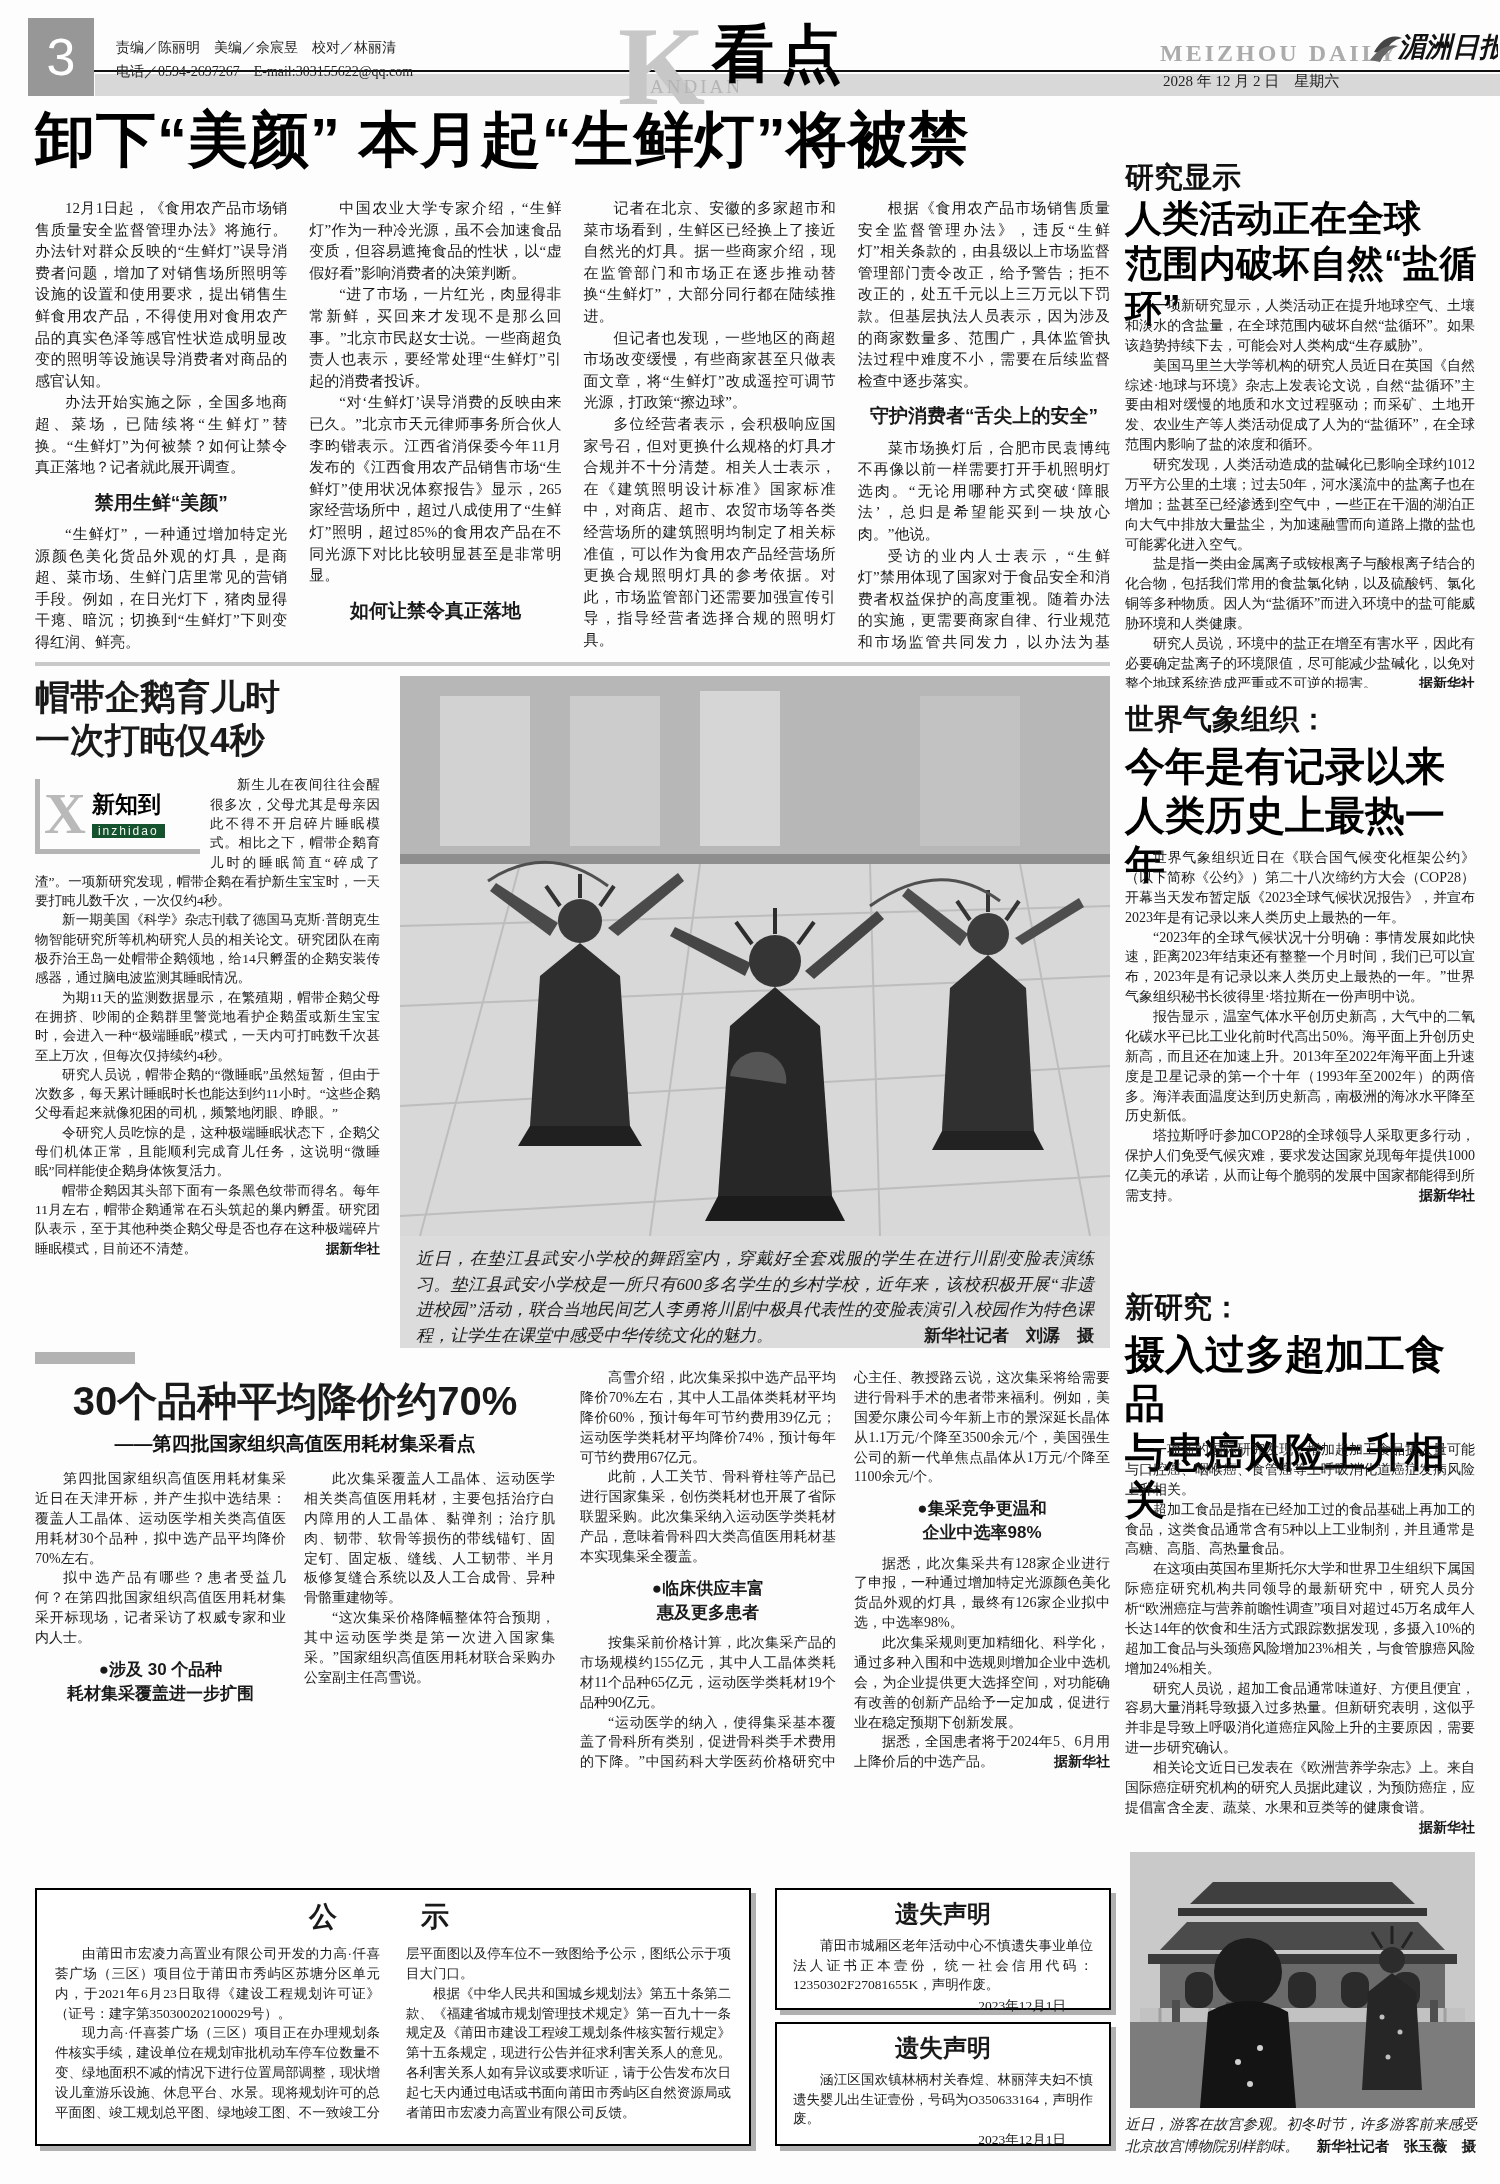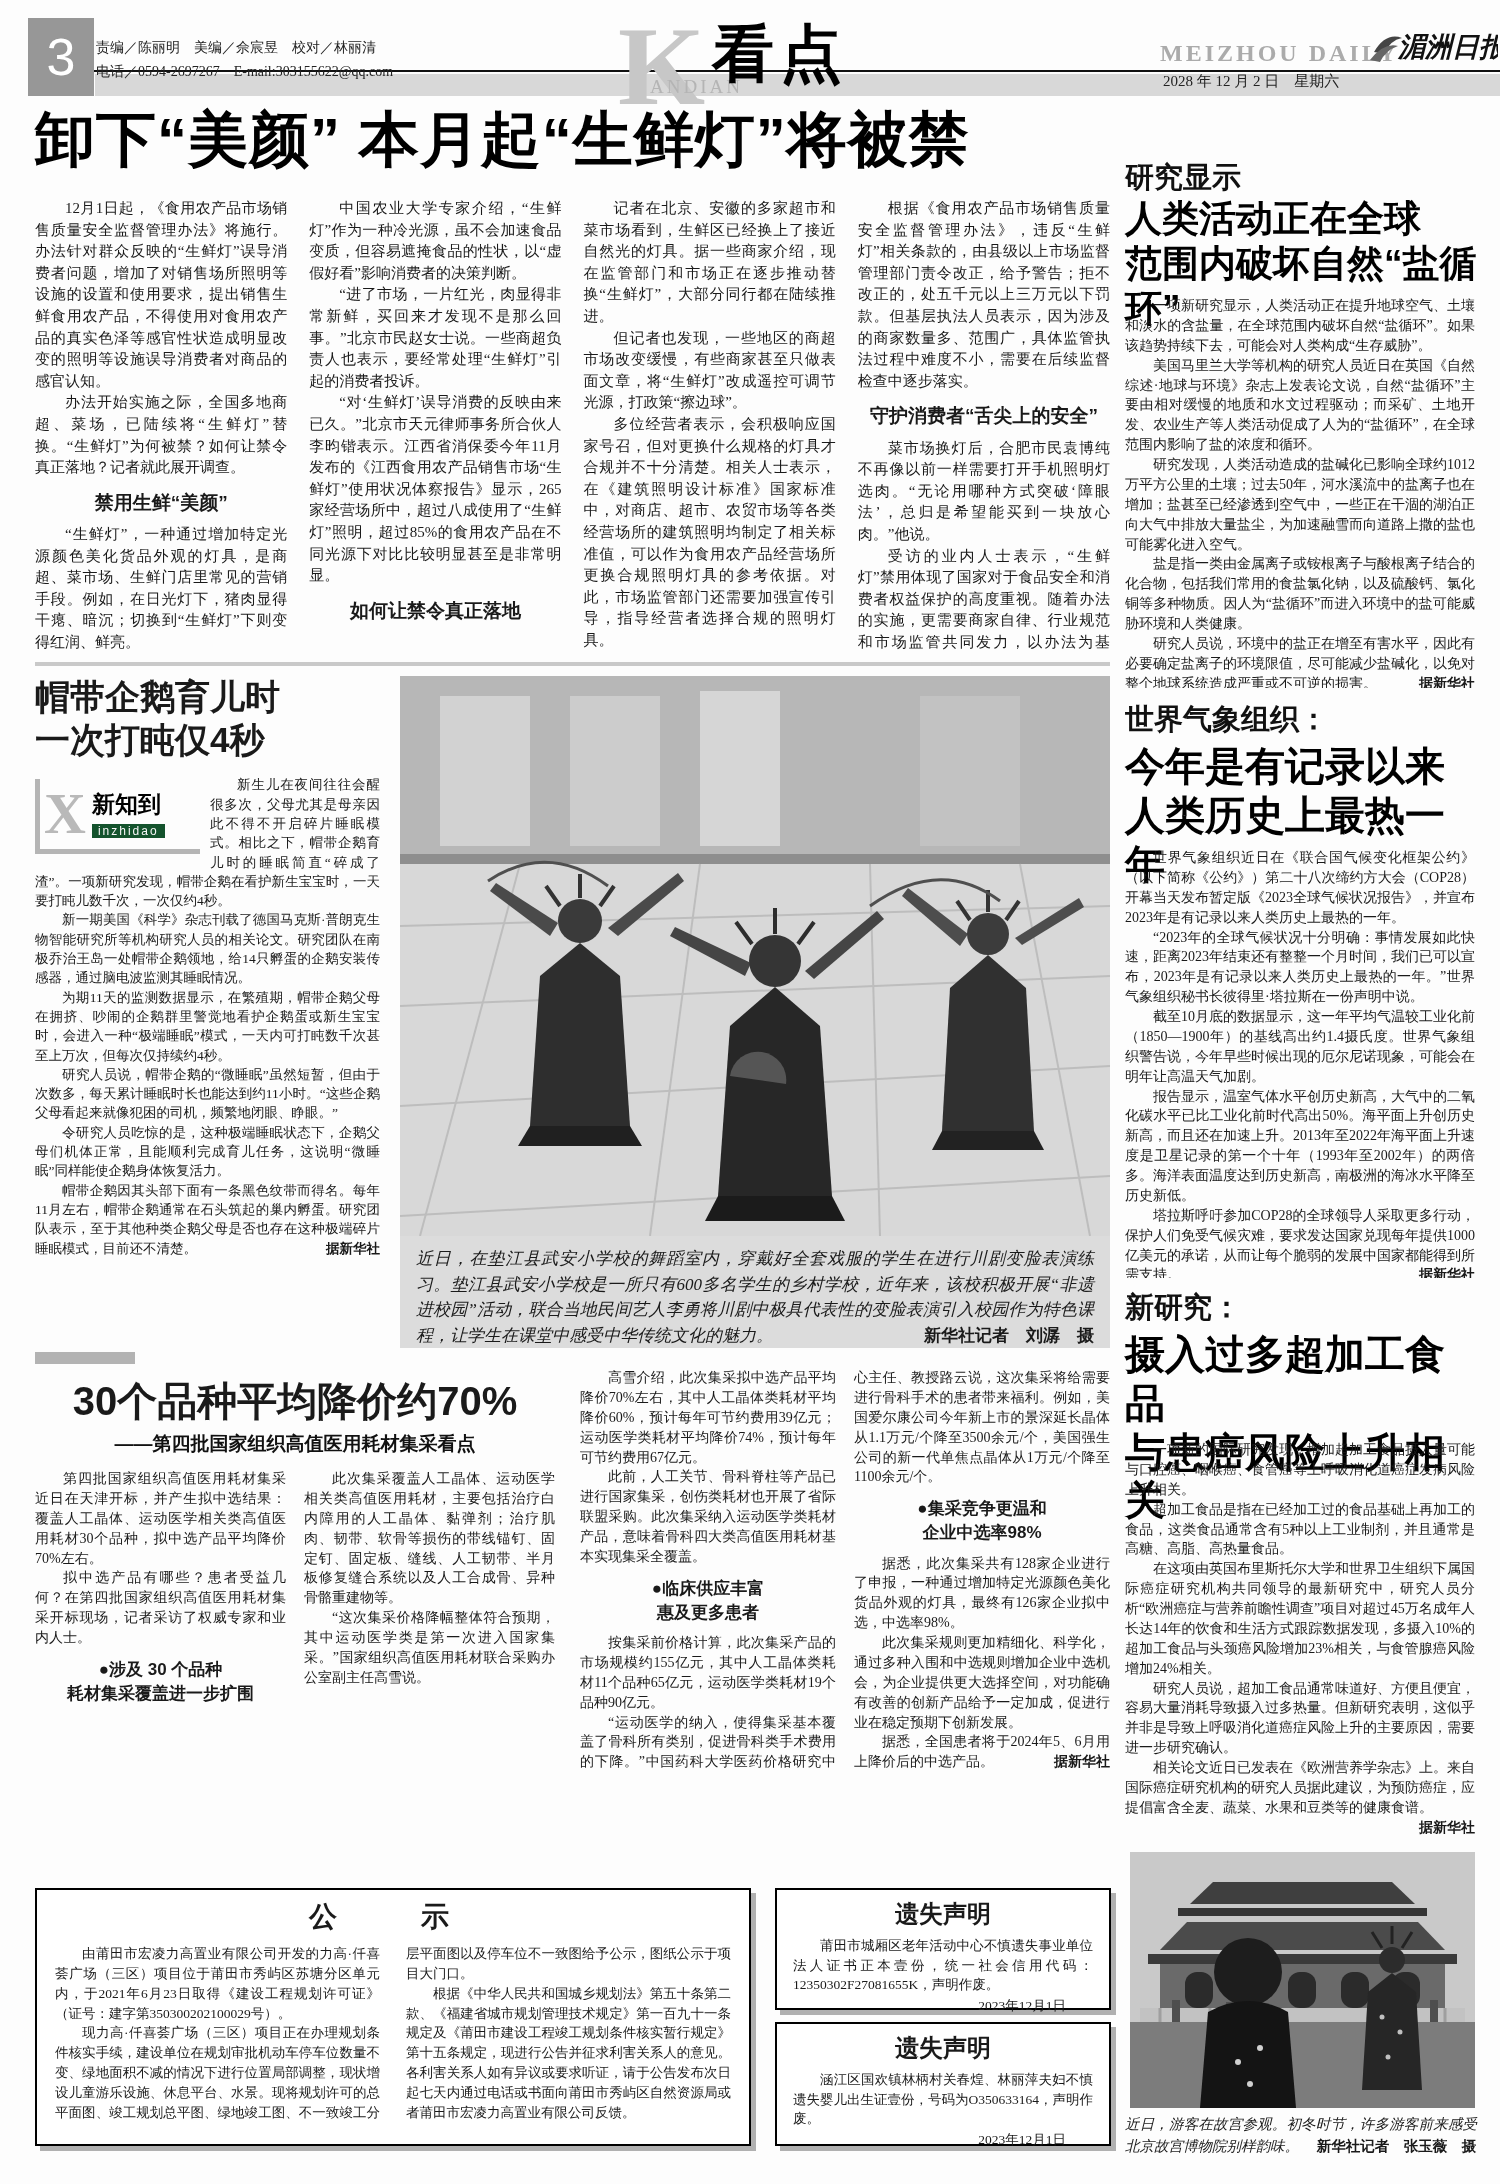--- a/index.html
+++ b/index.html
@@ -4,21 +4,21 @@
 <style>
   html,body{margin:0;padding:0;}
   body{width:1500px;height:2184px;position:relative;background:#fdfdfd;overflow:hidden;
        font-family:"Liberation Serif","DejaVu Serif",serif;color:#1a1a1a;}
   .abs{position:absolute;}
   
   #hdr-rule{top:70px;left:28px;width:1472px;height:2px;background:#111;}
   #hdr-band{top:74px;left:95px;width:1405px;height:22px;background:#d8d8d8;}
   #page-num{top:18px;left:28px;width:66px;height:78px;background:#979797;color:#fff;
             font-family:"Liberation Sans",sans-serif;font-size:52px;display:flex;align-items:center;justify-content:center;}
-  #hdr-info{top:36px;left:96px;font-size:14px;line-height:1.7;color:#222;}
+  #hdr-info{top:36px;left:116px;font-size:14px;line-height:1.7;color:#222;}
   #wm-k{top:2px;left:618px;font-size:112px;font-weight:bold;color:#c7c7c7;font-family:"Liberation Serif",serif;}
   #wm-rest{top:76px;left:650px;font-size:19px;letter-spacing:3px;color:#b4b4b4;font-family:"Liberation Serif",serif;}
   #sec-title{top:12px;left:712px;font-size:62px;font-weight:bold;font-family:"Liberation Sans",sans-serif;color:#000;letter-spacing:6px;}
   #mast-en{top:40px;left:1160px;font-size:24px;font-weight:bold;color:#ababab;letter-spacing:3px;font-family:"Liberation Serif",serif;}
   #mast-date{top:72px;left:1163px;font-size:15px;color:#222;}
   #mast-logo{top:22px;left:1368px;width:130px;height:48px;}
   
   #lead-hl{top:100px;left:35px;width:1075px;font-size:60px;font-weight:bold;
            font-family:Liberation Sans, sans-serif;color:#000;white-space:nowrap;letter-spacing:1px;}
   #lead-body{top:198px;left:35px;width:1075px;height:458px;overflow:hidden;
@@ -268,21 +268,20 @@
     <p class="para">盐是指一类由金属离子或铵根离子与酸根离子结合的化合物，包括我们常用的食盐氯化钠，以及硫酸钙、氯化铜等多种物质。因人为“盐循环”而进入环境中的盐可能威胁环境和人类健康。</p>
     <p class="para">研究人员说，环境中的盐正在增至有害水平，因此有必要确定盐离子的环境限值，尽可能减少盐碱化，以免对整个地球系统造成严重或不可逆的损害。<span class="src">据新华社</span></p>
   </div>
 
 <div class="abs kicker" id="rail-k2">世界气象组织：</div>
 <div class="abs rail-hl" id="rail-h2">今年是有记录以来
 人类历史上最热一年</div>
 <div class="abs rail-body" id="rail-b2">
     <p class="para">世界气象组织近日在《联合国气候变化框架公约》（以下简称《公约》）第二十八次缔约方大会（COP28）开幕当天发布暂定版《2023全球气候状况报告》，并宣布2023年是有记录以来人类历史上最热的一年。</p>
     <p class="para">“2023年的全球气候状况十分明确：事情发展如此快速，距离2023年结束还有整整一个月时间，我们已可以宣布，2023年是有记录以来人类历史上最热的一年。”世界气象组织秘书长彼得里·塔拉斯在一份声明中说。</p>
-    <p class="para">截至10月底的数据显示，这一年平均气温较工业化前（1850—1900年）的基线高出约1.4摄氏度。世界气象组织警告说，今年早些时候出现的厄尔尼诺现象，可能会在明年让高温天气加剧。</p>
     <p class="para">报告显示，温室气体水平创历史新高，大气中的二氧化碳水平已比工业化前时代高出50%。海平面上升创历史新高，而且还在加速上升。2013年至2022年海平面上升速度是卫星记录的第一个十年（1993年至2002年）的两倍多。海洋表面温度达到历史新高，南极洲的海冰水平降至历史新低。</p>
     <p class="para">塔拉斯呼吁参加COP28的全球领导人采取更多行动，保护人们免受气候灾难，要求发达国家兑现每年提供1000亿美元的承诺，从而让每个脆弱的发展中国家都能得到所需支持。<span class="src">据新华社</span></p>
   </div>
 
 <div class="abs kicker" id="rail-k3">新研究：</div>
 <div class="abs rail-hl" id="rail-h3">摄入过多超加工食品
 与患癌风险上升相关</div>
 <div class="abs rail-body" id="rail-b3">
     <p class="para">一项新的国际研究发现，增加超加工食品摄入量可能与口腔癌、咽喉癌、食管癌等上呼吸消化道癌症发病风险上升相关。</p>
     <p class="para">超加工食品是指在已经加工过的食品基础上再加工的食品，这类食品通常含有5种以上工业制剂，并且通常是高糖、高脂、高热量食品。</p>

